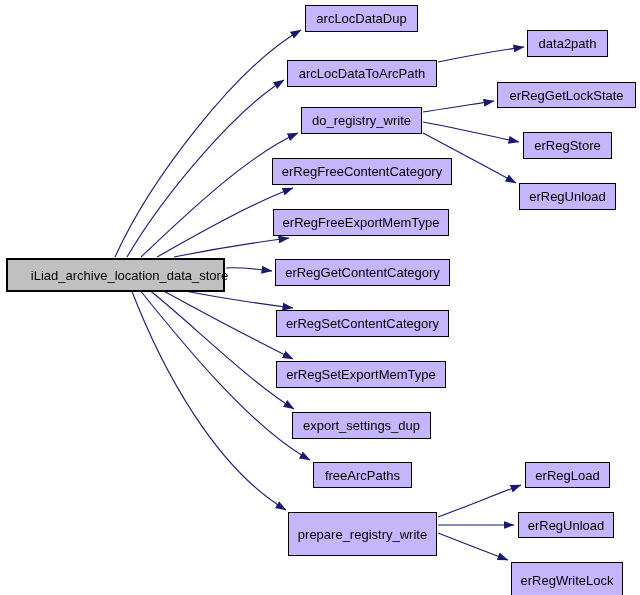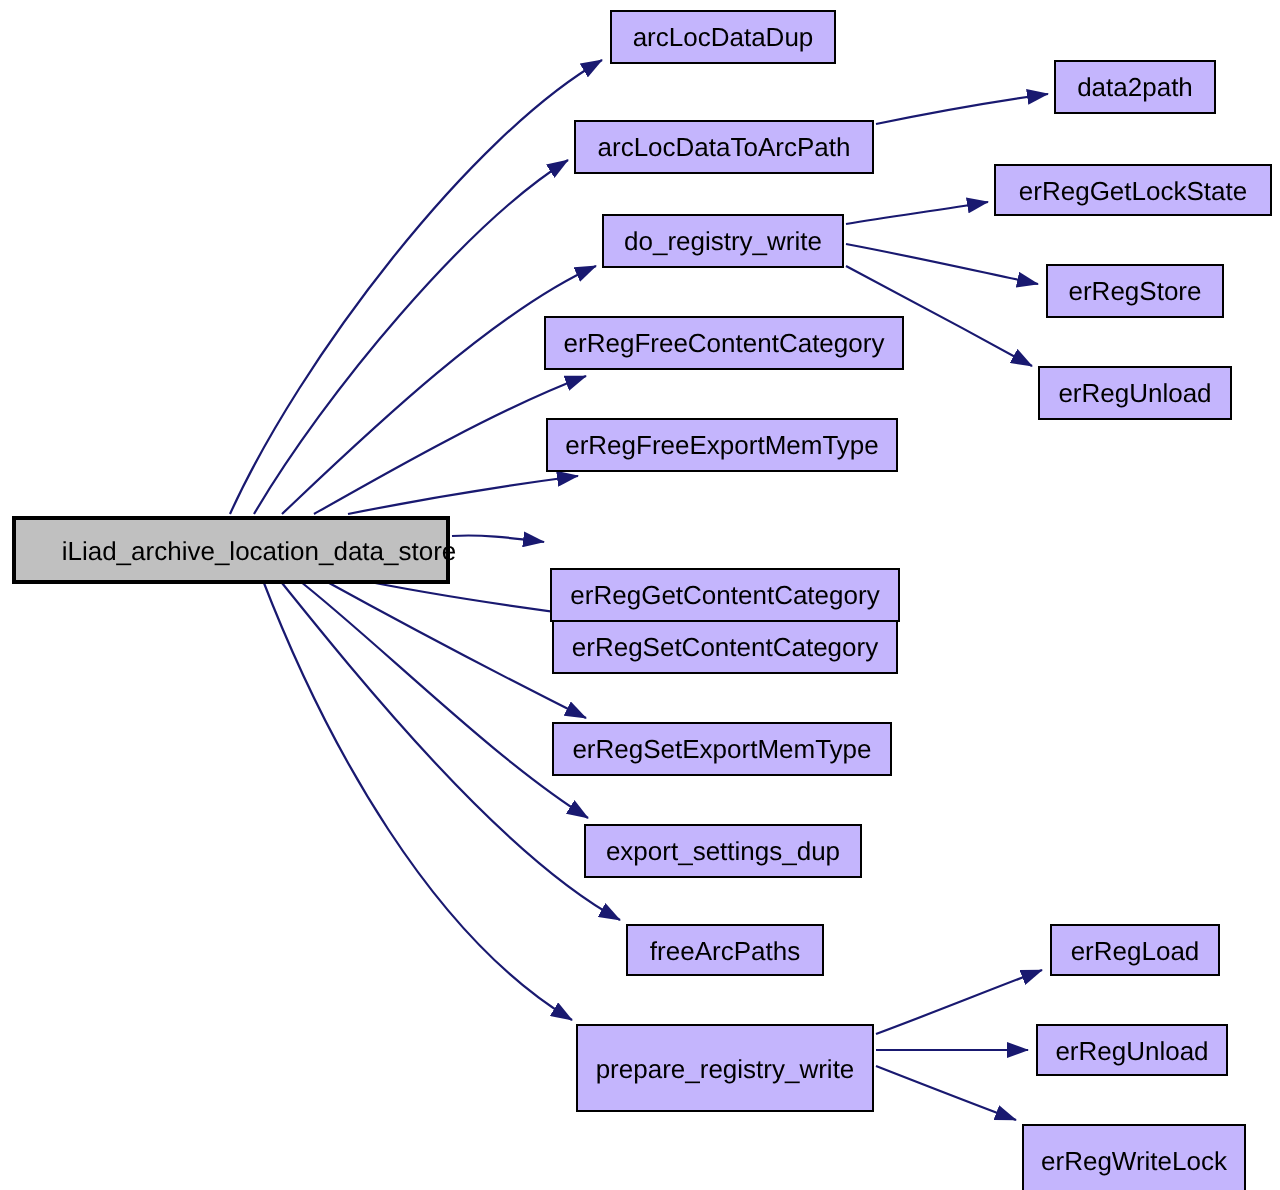--- a/index.html
+++ b/index.html
@@ -58,21 +58,21 @@
         <path d="M438,533 C461,542 484,551 508,560" fill="none" stroke="#191970" stroke-width="1.1" marker-end="url(#arrowhead)"></path>
       </g>
   </svg>
   <div id="nodes">
       <div class="node focus" style="left: 6px; top: 258px; width: 219px; height: 34px; padding-left: 28px;">iLiad_archive_location_data_store</div>
       <div class="node" style="left: 305px; top: 5px; width: 113px; height: 27px;">arcLocDataDup</div>
       <div class="node" style="left: 287px; top: 60px; width: 150px; height: 27px;">arcLocDataToArcPath</div>
       <div class="node" style="left: 301px; top: 107px; width: 121px; height: 27px;">do_registry_write</div>
       <div class="node" style="left: 272px; top: 158px; width: 180px; height: 27px;">erRegFreeContentCategory</div>
       <div class="node" style="left: 273px; top: 209px; width: 176px; height: 27px;">erRegFreeExportMemType</div>
-      <div class="node" style="left: 275px; top: 259px; width: 175px; height: 27px; margin-top: 25px;">erRegGetContentCategory</div>
+      <div class="node" style="left: 275px; top: 259px; width: 175px; height: 27px;">erRegGetContentCategory</div>
       <div class="node" style="left: 276px; top: 310px; width: 173px; height: 27px;">erRegSetContentCategory</div>
       <div class="node" style="left: 276px; top: 361px; width: 170px; height: 27px; text-align: center;">erRegSetExportMemType</div>
       <div class="node" style="left: 292px; top: 412px; width: 139px; height: 27px;">export_settings_dup</div>
       <div class="node" style="left: 313px; top: 462px; width: 99px; height: 26px;">freeArcPaths</div>
       <div class="node" style="left: 288px; top: 512px; width: 149px; height: 44px;">prepare_registry_write</div>
       <div class="node" style="left: 527px; top: 30px; width: 81px; height: 27px;">data2path</div>
       <div class="node" style="left: 497px; top: 82px; width: 139px; height: 26px;">erRegGetLockState</div>
       <div class="node" style="left: 523px; top: 132px; width: 89px; height: 27px;">erRegStore</div>
       <div class="node" style="left: 519px; top: 183px; width: 97px; height: 27px;">erRegUnload</div>
       <div class="node" style="left: 525px; top: 462px; width: 85px; height: 26px;">erRegLoad</div>

